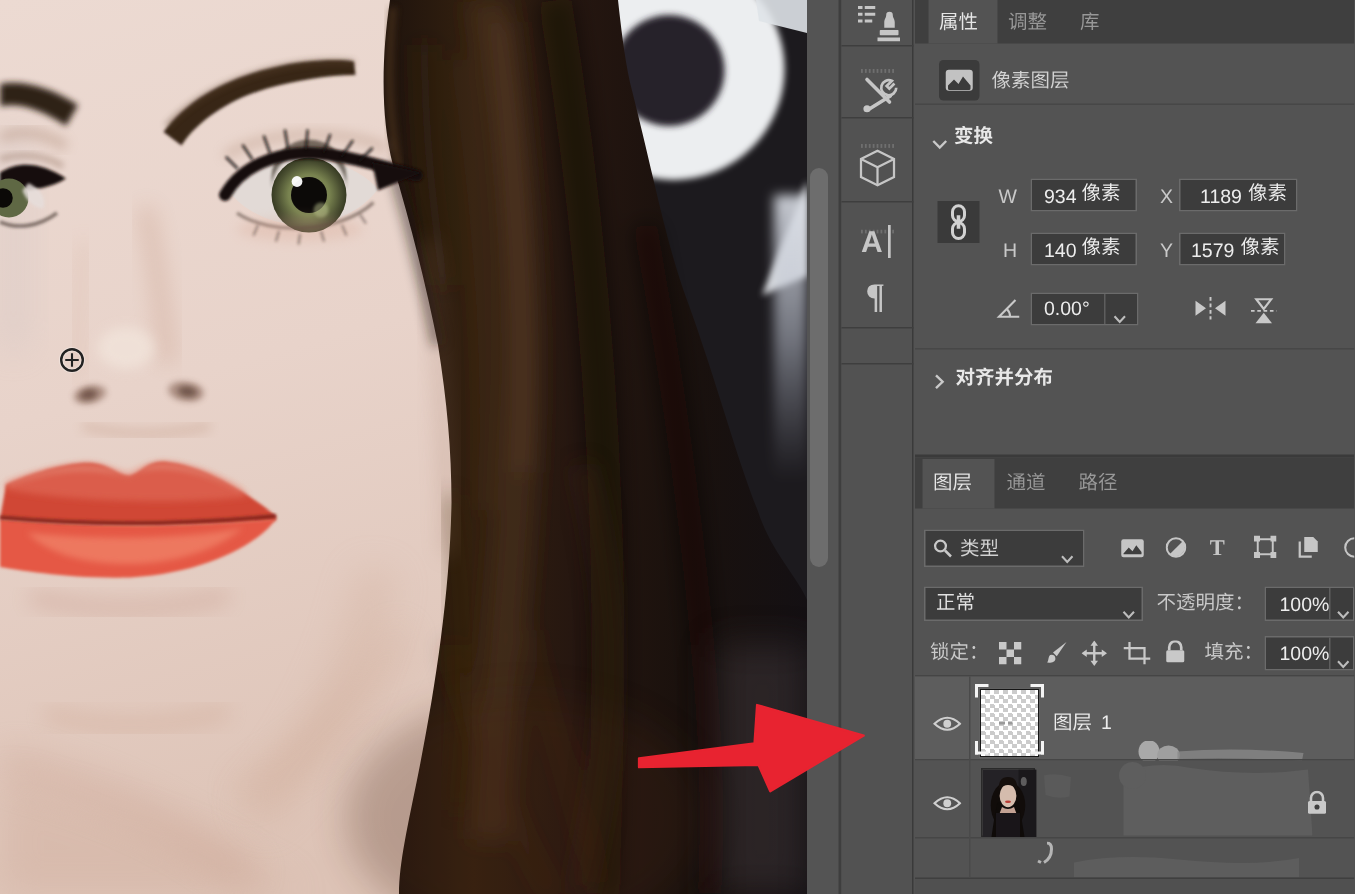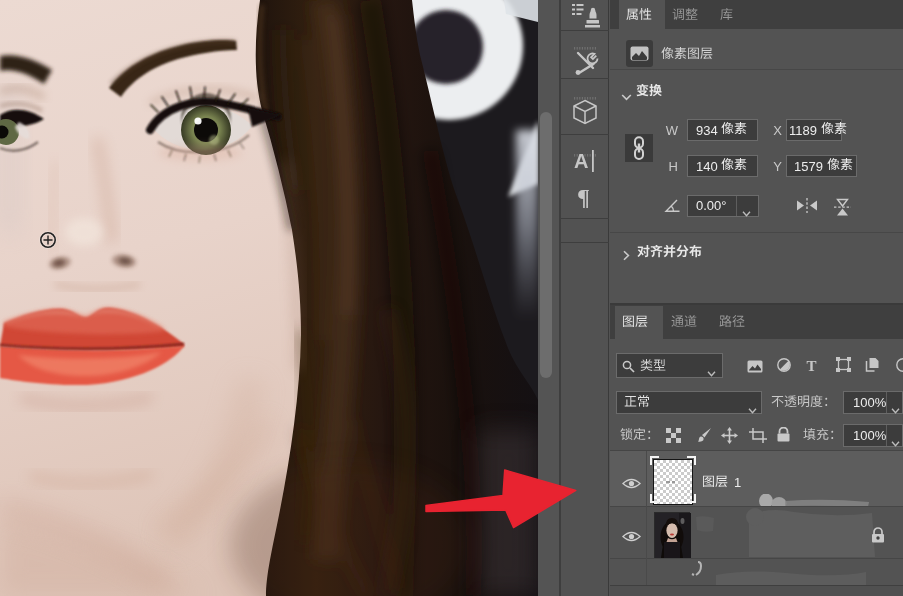--- a/index.html
+++ b/index.html
@@ -276,21 +276,21 @@
         </g>
       </svg></div>
 <div class="lbl" style="left:664px;top:123px;width:14px;text-align:right;">W</div>
 <div class="box" style="left:687px;top:119px;width:71px;height:22px;padding:2px 0 0 8px;">934 <svg style="vertical-align:-3px" width="26" height="16" viewBox="0 0 26 16">
         <g fill="#ededed" transform="translate(0,11.0)">
           <path transform="translate(0.0,0)" d="M6.3 -9.2H8.7C8.4 -8.9 8.2 -8.5 7.9 -8.2H5.5C5.8 -8.5 6.1 -8.9 6.3 -9.2ZM6.3 -10.9C5.8 -9.8 4.8 -8.4 3.3 -7.4C3.5 -7.3 3.8 -7 4 -6.8C4.2 -7 4.4 -7.2 4.7 -7.4V-5.4H6.7C6 -4.8 5.1 -4.3 3.7 -3.8C3.9 -3.7 4.2 -3.4 4.3 -3.2C5.5 -3.6 6.3 -4.1 6.9 -4.5C7.1 -4.4 7.3 -4.2 7.5 -3.9C6.6 -3.1 5 -2.3 3.7 -2C3.9 -1.8 4.1 -1.5 4.3 -1.3C5.4 -1.7 6.9 -2.6 7.9 -3.4C8 -3.1 8.1 -2.9 8.2 -2.7C7.1 -1.6 5.2 -0.6 3.6 -0.1C3.8 0 4 0.4 4.2 0.6C5.6 0.1 7.2 -0.8 8.3 -1.8C8.5 -1 8.3 -0.3 8 -0C7.9 0.2 7.7 0.2 7.4 0.2C7.2 0.2 6.9 0.2 6.5 0.2C6.7 0.4 6.8 0.8 6.8 1C7.1 1 7.4 1 7.6 1C8 1 8.4 0.9 8.7 0.6C9.3 0.1 9.5 -1.4 9 -2.7L9.7 -3C10.1 -1.6 10.9 -0.4 12 0.3C12.1 0.1 12.4 -0.3 12.6 -0.4C11.6 -1 10.8 -2.1 10.4 -3.4C10.9 -3.6 11.4 -3.9 11.8 -4.2L11.2 -4.8C10.6 -4.4 9.6 -3.8 8.8 -3.4C8.5 -4 8.1 -4.6 7.5 -5L7.8 -5.4H11.7V-8.2H8.9C9.3 -8.6 9.7 -9.1 9.9 -9.6L9.4 -10L9.2 -10H6.8L7.3 -10.7ZM5.5 -7.4H7.8C7.8 -7 7.6 -6.6 7.3 -6.1H5.5ZM8.6 -7.4H10.8V-6.1H8.3C8.5 -6.6 8.6 -7 8.6 -7.4ZM3.4 -10.9C2.7 -8.9 1.6 -7 0.4 -5.7C0.6 -5.5 0.8 -5 0.9 -4.7C1.3 -5.1 1.7 -5.6 2.1 -6.1V1H3V-7.6C3.5 -8.6 4 -9.6 4.3 -10.6Z"></path>
           <path transform="translate(13.0,0)" d="M8.3 -1.1C9.4 -0.6 10.8 0.3 11.4 0.8L12.2 0.2C11.5 -0.3 10.1 -1.1 9 -1.7ZM3.8 -1.7C3 -0.9 1.8 -0.3 0.6 0.2C0.8 0.4 1.2 0.7 1.4 0.9C2.5 0.4 3.8 -0.5 4.7 -1.3ZM2.5 -3.8C2.7 -3.9 3.1 -4 5.7 -4.1C4.5 -3.6 3.5 -3.2 3.1 -3.1C2.3 -2.8 1.7 -2.7 1.3 -2.6C1.4 -2.4 1.5 -1.9 1.5 -1.8C1.9 -1.9 2.4 -1.9 6.2 -2.1V-0.1C6.2 0.1 6.2 0.1 6 0.1C5.8 0.1 5.1 0.1 4.3 0.1C4.4 0.4 4.6 0.7 4.6 1C5.6 1 6.2 1 6.6 0.8C7.1 0.7 7.2 0.4 7.2 -0.1V-2.2L10.4 -2.4C10.8 -2.1 11.1 -1.8 11.3 -1.5L12 -2.1C11.5 -2.7 10.4 -3.5 9.5 -4.1L8.7 -3.6C9 -3.4 9.3 -3.2 9.6 -3L4.3 -2.8C6.1 -3.4 7.9 -4.1 9.6 -5L8.9 -5.7C8.5 -5.4 7.9 -5.1 7.4 -4.9L4.4 -4.7C5.1 -5 5.8 -5.4 6.4 -5.8L6.1 -6H12.3V-6.8H7V-7.6H11V-8.4H7V-9.2H11.7V-10H7V-10.9H6V-10H1.4V-9.2H6V-8.4H2.1V-7.6H6V-6.8H0.7V-6H5.3C4.4 -5.5 3.5 -5 3.2 -4.9C2.8 -4.8 2.5 -4.7 2.2 -4.7C2.3 -4.4 2.5 -4 2.5 -3.8Z"></path>
         </g>
       </svg></div>
 <div class="lbl" style="left:768px;top:123px;width:14px;text-align:right;">X</div>
-<div class="box" style="left:786px;top:119px;width:56px;height:22px;padding:2px 0 0 2px;">1189 <svg style="vertical-align:-3px" width="26" height="16" viewBox="0 0 26 16">
+<div class="box" style="left:786px;top:119px;width:79px;height:22px;padding:2px 0 0 13px;">1189 <svg style="vertical-align:-3px" width="26" height="16" viewBox="0 0 26 16">
         <g fill="#ededed" transform="translate(0,11.0)">
           <path transform="translate(0.0,0)" d="M6.3 -9.2H8.7C8.4 -8.9 8.2 -8.5 7.9 -8.2H5.5C5.8 -8.5 6.1 -8.9 6.3 -9.2ZM6.3 -10.9C5.8 -9.8 4.8 -8.4 3.3 -7.4C3.5 -7.3 3.8 -7 4 -6.8C4.2 -7 4.4 -7.2 4.7 -7.4V-5.4H6.7C6 -4.8 5.1 -4.3 3.7 -3.8C3.9 -3.7 4.2 -3.4 4.3 -3.2C5.5 -3.6 6.3 -4.1 6.9 -4.5C7.1 -4.4 7.3 -4.2 7.5 -3.9C6.6 -3.1 5 -2.3 3.7 -2C3.9 -1.8 4.1 -1.5 4.3 -1.3C5.4 -1.7 6.9 -2.6 7.9 -3.4C8 -3.1 8.1 -2.9 8.2 -2.7C7.1 -1.6 5.2 -0.6 3.6 -0.1C3.8 0 4 0.4 4.2 0.6C5.6 0.1 7.2 -0.8 8.3 -1.8C8.5 -1 8.3 -0.3 8 -0C7.9 0.2 7.7 0.2 7.4 0.2C7.2 0.2 6.9 0.2 6.5 0.2C6.7 0.4 6.8 0.8 6.8 1C7.1 1 7.4 1 7.6 1C8 1 8.4 0.9 8.7 0.6C9.3 0.1 9.5 -1.4 9 -2.7L9.7 -3C10.1 -1.6 10.9 -0.4 12 0.3C12.1 0.1 12.4 -0.3 12.6 -0.4C11.6 -1 10.8 -2.1 10.4 -3.4C10.9 -3.6 11.4 -3.9 11.8 -4.2L11.2 -4.8C10.6 -4.4 9.6 -3.8 8.8 -3.4C8.5 -4 8.1 -4.6 7.5 -5L7.8 -5.4H11.7V-8.2H8.9C9.3 -8.6 9.7 -9.1 9.9 -9.6L9.4 -10L9.2 -10H6.8L7.3 -10.7ZM5.5 -7.4H7.8C7.8 -7 7.6 -6.6 7.3 -6.1H5.5ZM8.6 -7.4H10.8V-6.1H8.3C8.5 -6.6 8.6 -7 8.6 -7.4ZM3.4 -10.9C2.7 -8.9 1.6 -7 0.4 -5.7C0.6 -5.5 0.8 -5 0.9 -4.7C1.3 -5.1 1.7 -5.6 2.1 -6.1V1H3V-7.6C3.5 -8.6 4 -9.6 4.3 -10.6Z"></path>
           <path transform="translate(13.0,0)" d="M8.3 -1.1C9.4 -0.6 10.8 0.3 11.4 0.8L12.2 0.2C11.5 -0.3 10.1 -1.1 9 -1.7ZM3.8 -1.7C3 -0.9 1.8 -0.3 0.6 0.2C0.8 0.4 1.2 0.7 1.4 0.9C2.5 0.4 3.8 -0.5 4.7 -1.3ZM2.5 -3.8C2.7 -3.9 3.1 -4 5.7 -4.1C4.5 -3.6 3.5 -3.2 3.1 -3.1C2.3 -2.8 1.7 -2.7 1.3 -2.6C1.4 -2.4 1.5 -1.9 1.5 -1.8C1.9 -1.9 2.4 -1.9 6.2 -2.1V-0.1C6.2 0.1 6.2 0.1 6 0.1C5.8 0.1 5.1 0.1 4.3 0.1C4.4 0.4 4.6 0.7 4.6 1C5.6 1 6.2 1 6.6 0.8C7.1 0.7 7.2 0.4 7.2 -0.1V-2.2L10.4 -2.4C10.8 -2.1 11.1 -1.8 11.3 -1.5L12 -2.1C11.5 -2.7 10.4 -3.5 9.5 -4.1L8.7 -3.6C9 -3.4 9.3 -3.2 9.6 -3L4.3 -2.8C6.1 -3.4 7.9 -4.1 9.6 -5L8.9 -5.7C8.5 -5.4 7.9 -5.1 7.4 -4.9L4.4 -4.7C5.1 -5 5.8 -5.4 6.4 -5.8L6.1 -6H12.3V-6.8H7V-7.6H11V-8.4H7V-9.2H11.7V-10H7V-10.9H6V-10H1.4V-9.2H6V-8.4H2.1V-7.6H6V-6.8H0.7V-6H5.3C4.4 -5.5 3.5 -5 3.2 -4.9C2.8 -4.8 2.5 -4.7 2.2 -4.7C2.3 -4.4 2.5 -4 2.5 -3.8Z"></path>
         </g>
       </svg></div>
 <div class="lbl" style="left:664px;top:159px;width:14px;text-align:right;">H</div>
 <div class="box" style="left:687px;top:155px;width:71px;height:22px;padding:2px 0 0 8px;">140 <svg style="vertical-align:-3px" width="26" height="16" viewBox="0 0 26 16">
         <g fill="#ededed" transform="translate(0,11.0)">
           <path transform="translate(0.0,0)" d="M6.3 -9.2H8.7C8.4 -8.9 8.2 -8.5 7.9 -8.2H5.5C5.8 -8.5 6.1 -8.9 6.3 -9.2ZM6.3 -10.9C5.8 -9.8 4.8 -8.4 3.3 -7.4C3.5 -7.3 3.8 -7 4 -6.8C4.2 -7 4.4 -7.2 4.7 -7.4V-5.4H6.7C6 -4.8 5.1 -4.3 3.7 -3.8C3.9 -3.7 4.2 -3.4 4.3 -3.2C5.5 -3.6 6.3 -4.1 6.9 -4.5C7.1 -4.4 7.3 -4.2 7.5 -3.9C6.6 -3.1 5 -2.3 3.7 -2C3.9 -1.8 4.1 -1.5 4.3 -1.3C5.4 -1.7 6.9 -2.6 7.9 -3.4C8 -3.1 8.1 -2.9 8.2 -2.7C7.1 -1.6 5.2 -0.6 3.6 -0.1C3.8 0 4 0.4 4.2 0.6C5.6 0.1 7.2 -0.8 8.3 -1.8C8.5 -1 8.3 -0.3 8 -0C7.9 0.2 7.7 0.2 7.4 0.2C7.2 0.2 6.9 0.2 6.5 0.2C6.7 0.4 6.8 0.8 6.8 1C7.1 1 7.4 1 7.6 1C8 1 8.4 0.9 8.7 0.6C9.3 0.1 9.5 -1.4 9 -2.7L9.7 -3C10.1 -1.6 10.9 -0.4 12 0.3C12.1 0.1 12.4 -0.3 12.6 -0.4C11.6 -1 10.8 -2.1 10.4 -3.4C10.9 -3.6 11.4 -3.9 11.8 -4.2L11.2 -4.8C10.6 -4.4 9.6 -3.8 8.8 -3.4C8.5 -4 8.1 -4.6 7.5 -5L7.8 -5.4H11.7V-8.2H8.9C9.3 -8.6 9.7 -9.1 9.9 -9.6L9.4 -10L9.2 -10H6.8L7.3 -10.7ZM5.5 -7.4H7.8C7.8 -7 7.6 -6.6 7.3 -6.1H5.5ZM8.6 -7.4H10.8V-6.1H8.3C8.5 -6.6 8.6 -7 8.6 -7.4ZM3.4 -10.9C2.7 -8.9 1.6 -7 0.4 -5.7C0.6 -5.5 0.8 -5 0.9 -4.7C1.3 -5.1 1.7 -5.6 2.1 -6.1V1H3V-7.6C3.5 -8.6 4 -9.6 4.3 -10.6Z"></path>
           <path transform="translate(13.0,0)" d="M8.3 -1.1C9.4 -0.6 10.8 0.3 11.4 0.8L12.2 0.2C11.5 -0.3 10.1 -1.1 9 -1.7ZM3.8 -1.7C3 -0.9 1.8 -0.3 0.6 0.2C0.8 0.4 1.2 0.7 1.4 0.9C2.5 0.4 3.8 -0.5 4.7 -1.3ZM2.5 -3.8C2.7 -3.9 3.1 -4 5.7 -4.1C4.5 -3.6 3.5 -3.2 3.1 -3.1C2.3 -2.8 1.7 -2.7 1.3 -2.6C1.4 -2.4 1.5 -1.9 1.5 -1.8C1.9 -1.9 2.4 -1.9 6.2 -2.1V-0.1C6.2 0.1 6.2 0.1 6 0.1C5.8 0.1 5.1 0.1 4.3 0.1C4.4 0.4 4.6 0.7 4.6 1C5.6 1 6.2 1 6.6 0.8C7.1 0.7 7.2 0.4 7.2 -0.1V-2.2L10.4 -2.4C10.8 -2.1 11.1 -1.8 11.3 -1.5L12 -2.1C11.5 -2.7 10.4 -3.5 9.5 -4.1L8.7 -3.6C9 -3.4 9.3 -3.2 9.6 -3L4.3 -2.8C6.1 -3.4 7.9 -4.1 9.6 -5L8.9 -5.7C8.5 -5.4 7.9 -5.1 7.4 -4.9L4.4 -4.7C5.1 -5 5.8 -5.4 6.4 -5.8L6.1 -6H12.3V-6.8H7V-7.6H11V-8.4H7V-9.2H11.7V-10H7V-10.9H6V-10H1.4V-9.2H6V-8.4H2.1V-7.6H6V-6.8H0.7V-6H5.3C4.4 -5.5 3.5 -5 3.2 -4.9C2.8 -4.8 2.5 -4.7 2.2 -4.7C2.3 -4.4 2.5 -4 2.5 -3.8Z"></path>

